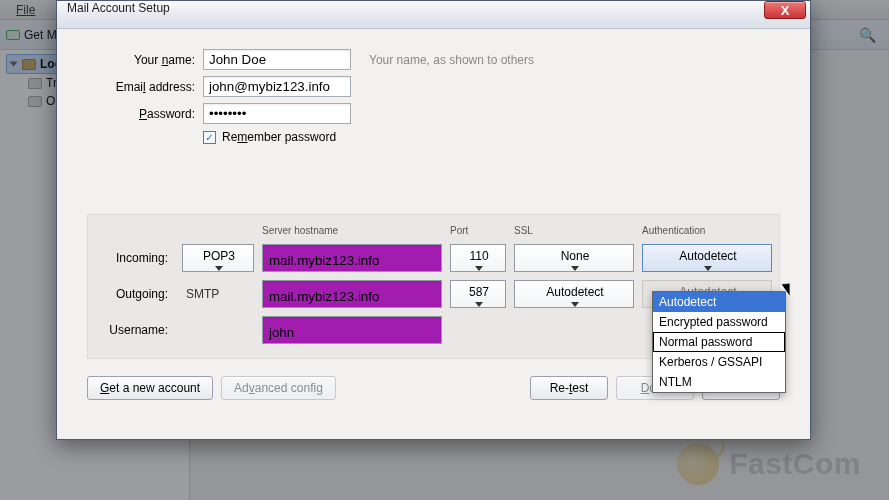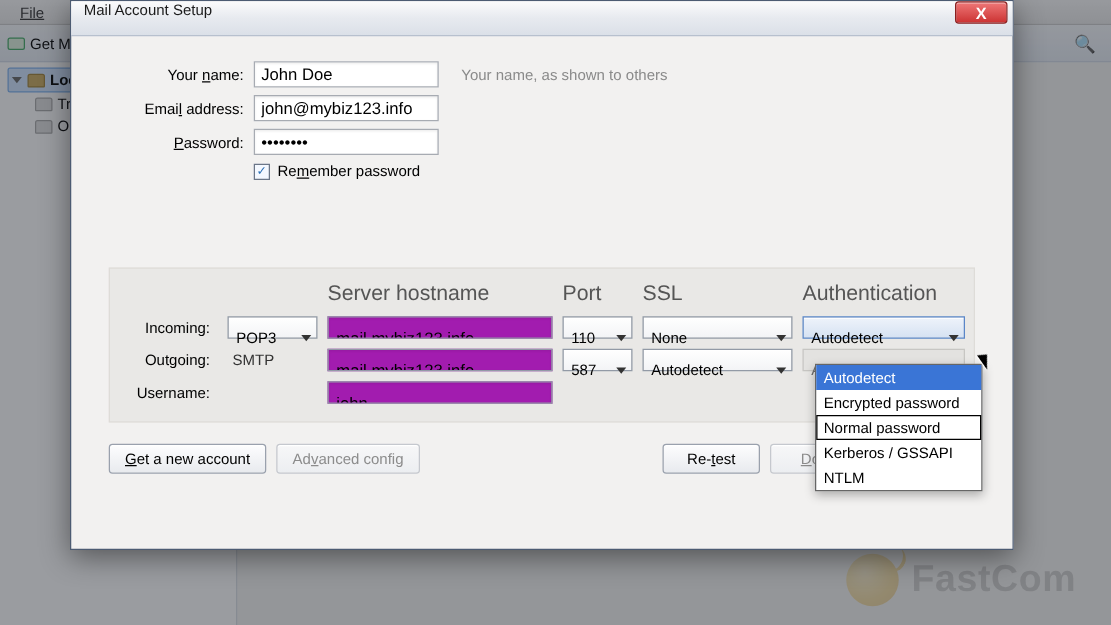--- a/index.html
+++ b/index.html
@@ -131,27 +131,28 @@
     border:1px solid #dedcd8;
     padding: 10px 10px 14px 10px;
   }
   .grid {
     display:grid;
     grid-template-columns: 76px 72px 180px 56px 120px 130px;
     column-gap: 8px;
     row-gap: 8px;
     align-items:center;
   }
-  .grid .hdr { color:#555; font-size:17px; }
+  .grid .hdr { color:#555; font-size:10px; }
   .combo, .tinput {
-    height:14px; border:1px solid #929aa6;
+    height:28px; border:1px solid #929aa6;
     background: linear-gradient(#fff,#f3f4f6);
     box-shadow: inset 0 1px 0 #fff;
     display:flex; align-items:center; justify-content:space-between;
-    padding: 16px 4px 0 6px;
+    padding: 4px 4px 0 6px;
+    flex-direction: column;
   }
   .combo .arrow, .chev {
     width:0;height:0;border-left:4px solid transparent;border-right:4px solid transparent;border-top:5px solid #333;
   }
   .tinput { background:#a21caf; justify-content:flex-start; box-shadow: inset 0 1px 2px rgba(0,0,0,.08);}
   .protocol-txt { color:#333; padding-left:4px;}
   .lbl-right { text-align:right; padding-right:6px; }
   .disabled-combo { background: #e3e2e0; color:#6d6d6d; border-color:#c7c6c3; box-shadow:none;}
 
   

